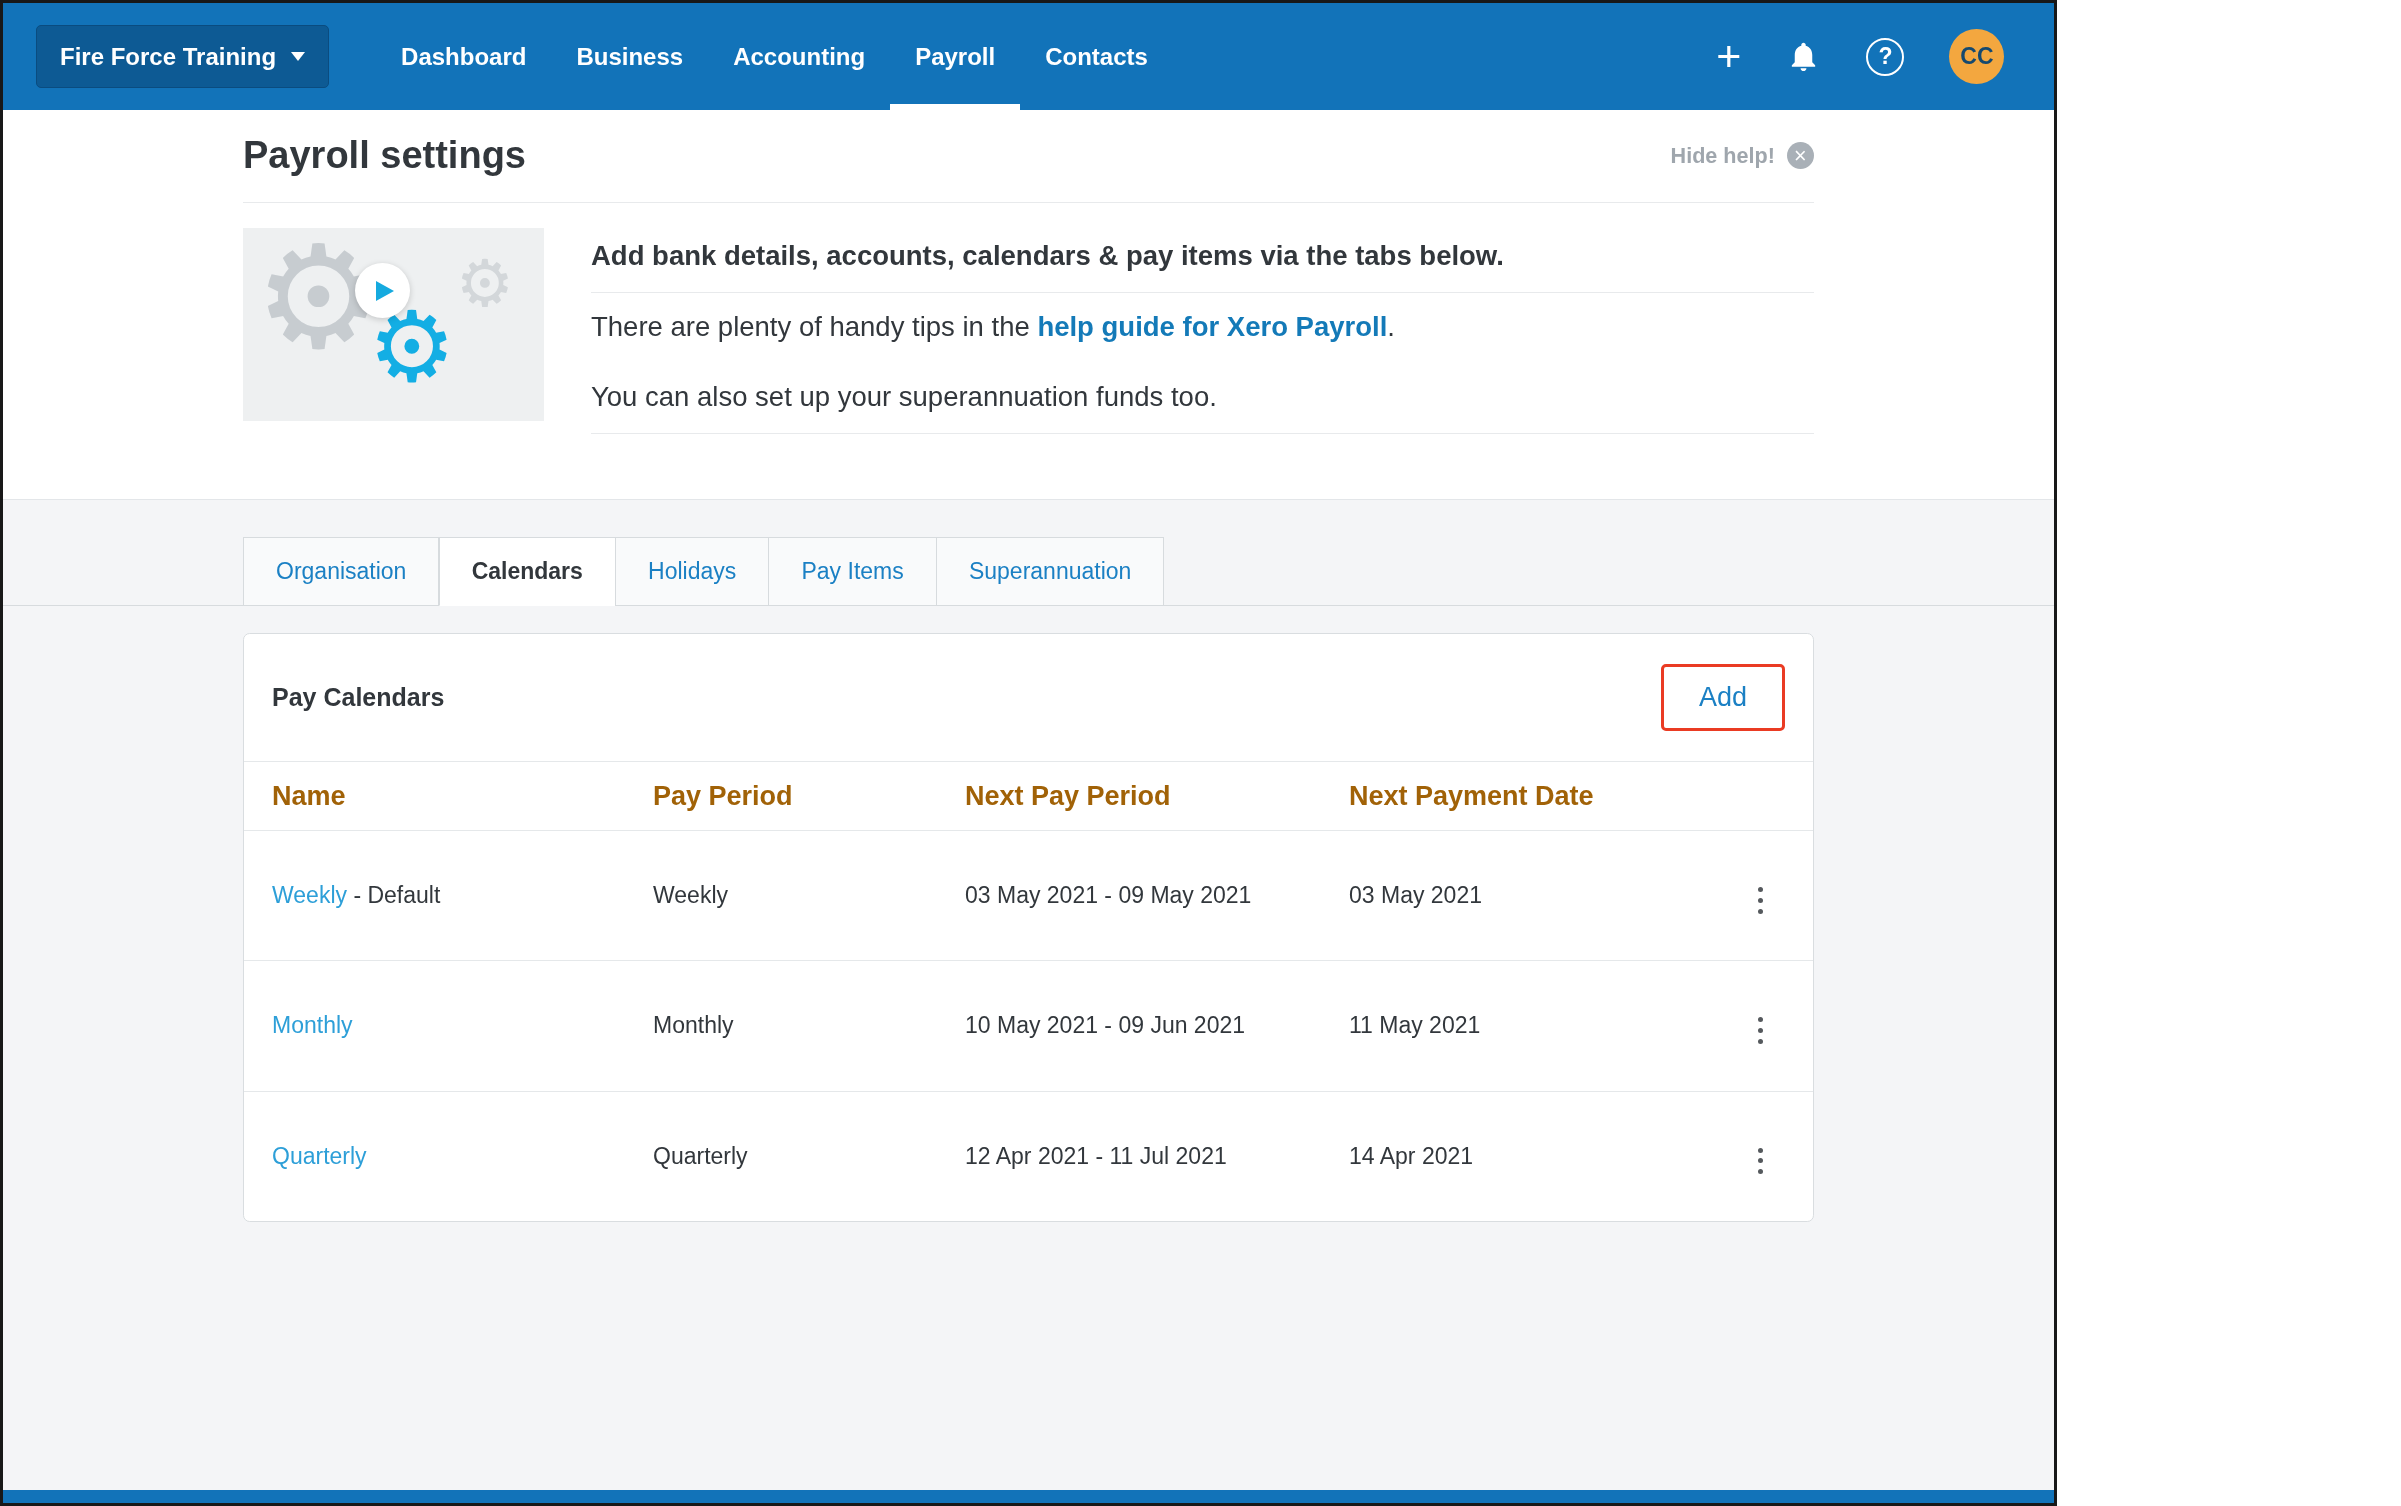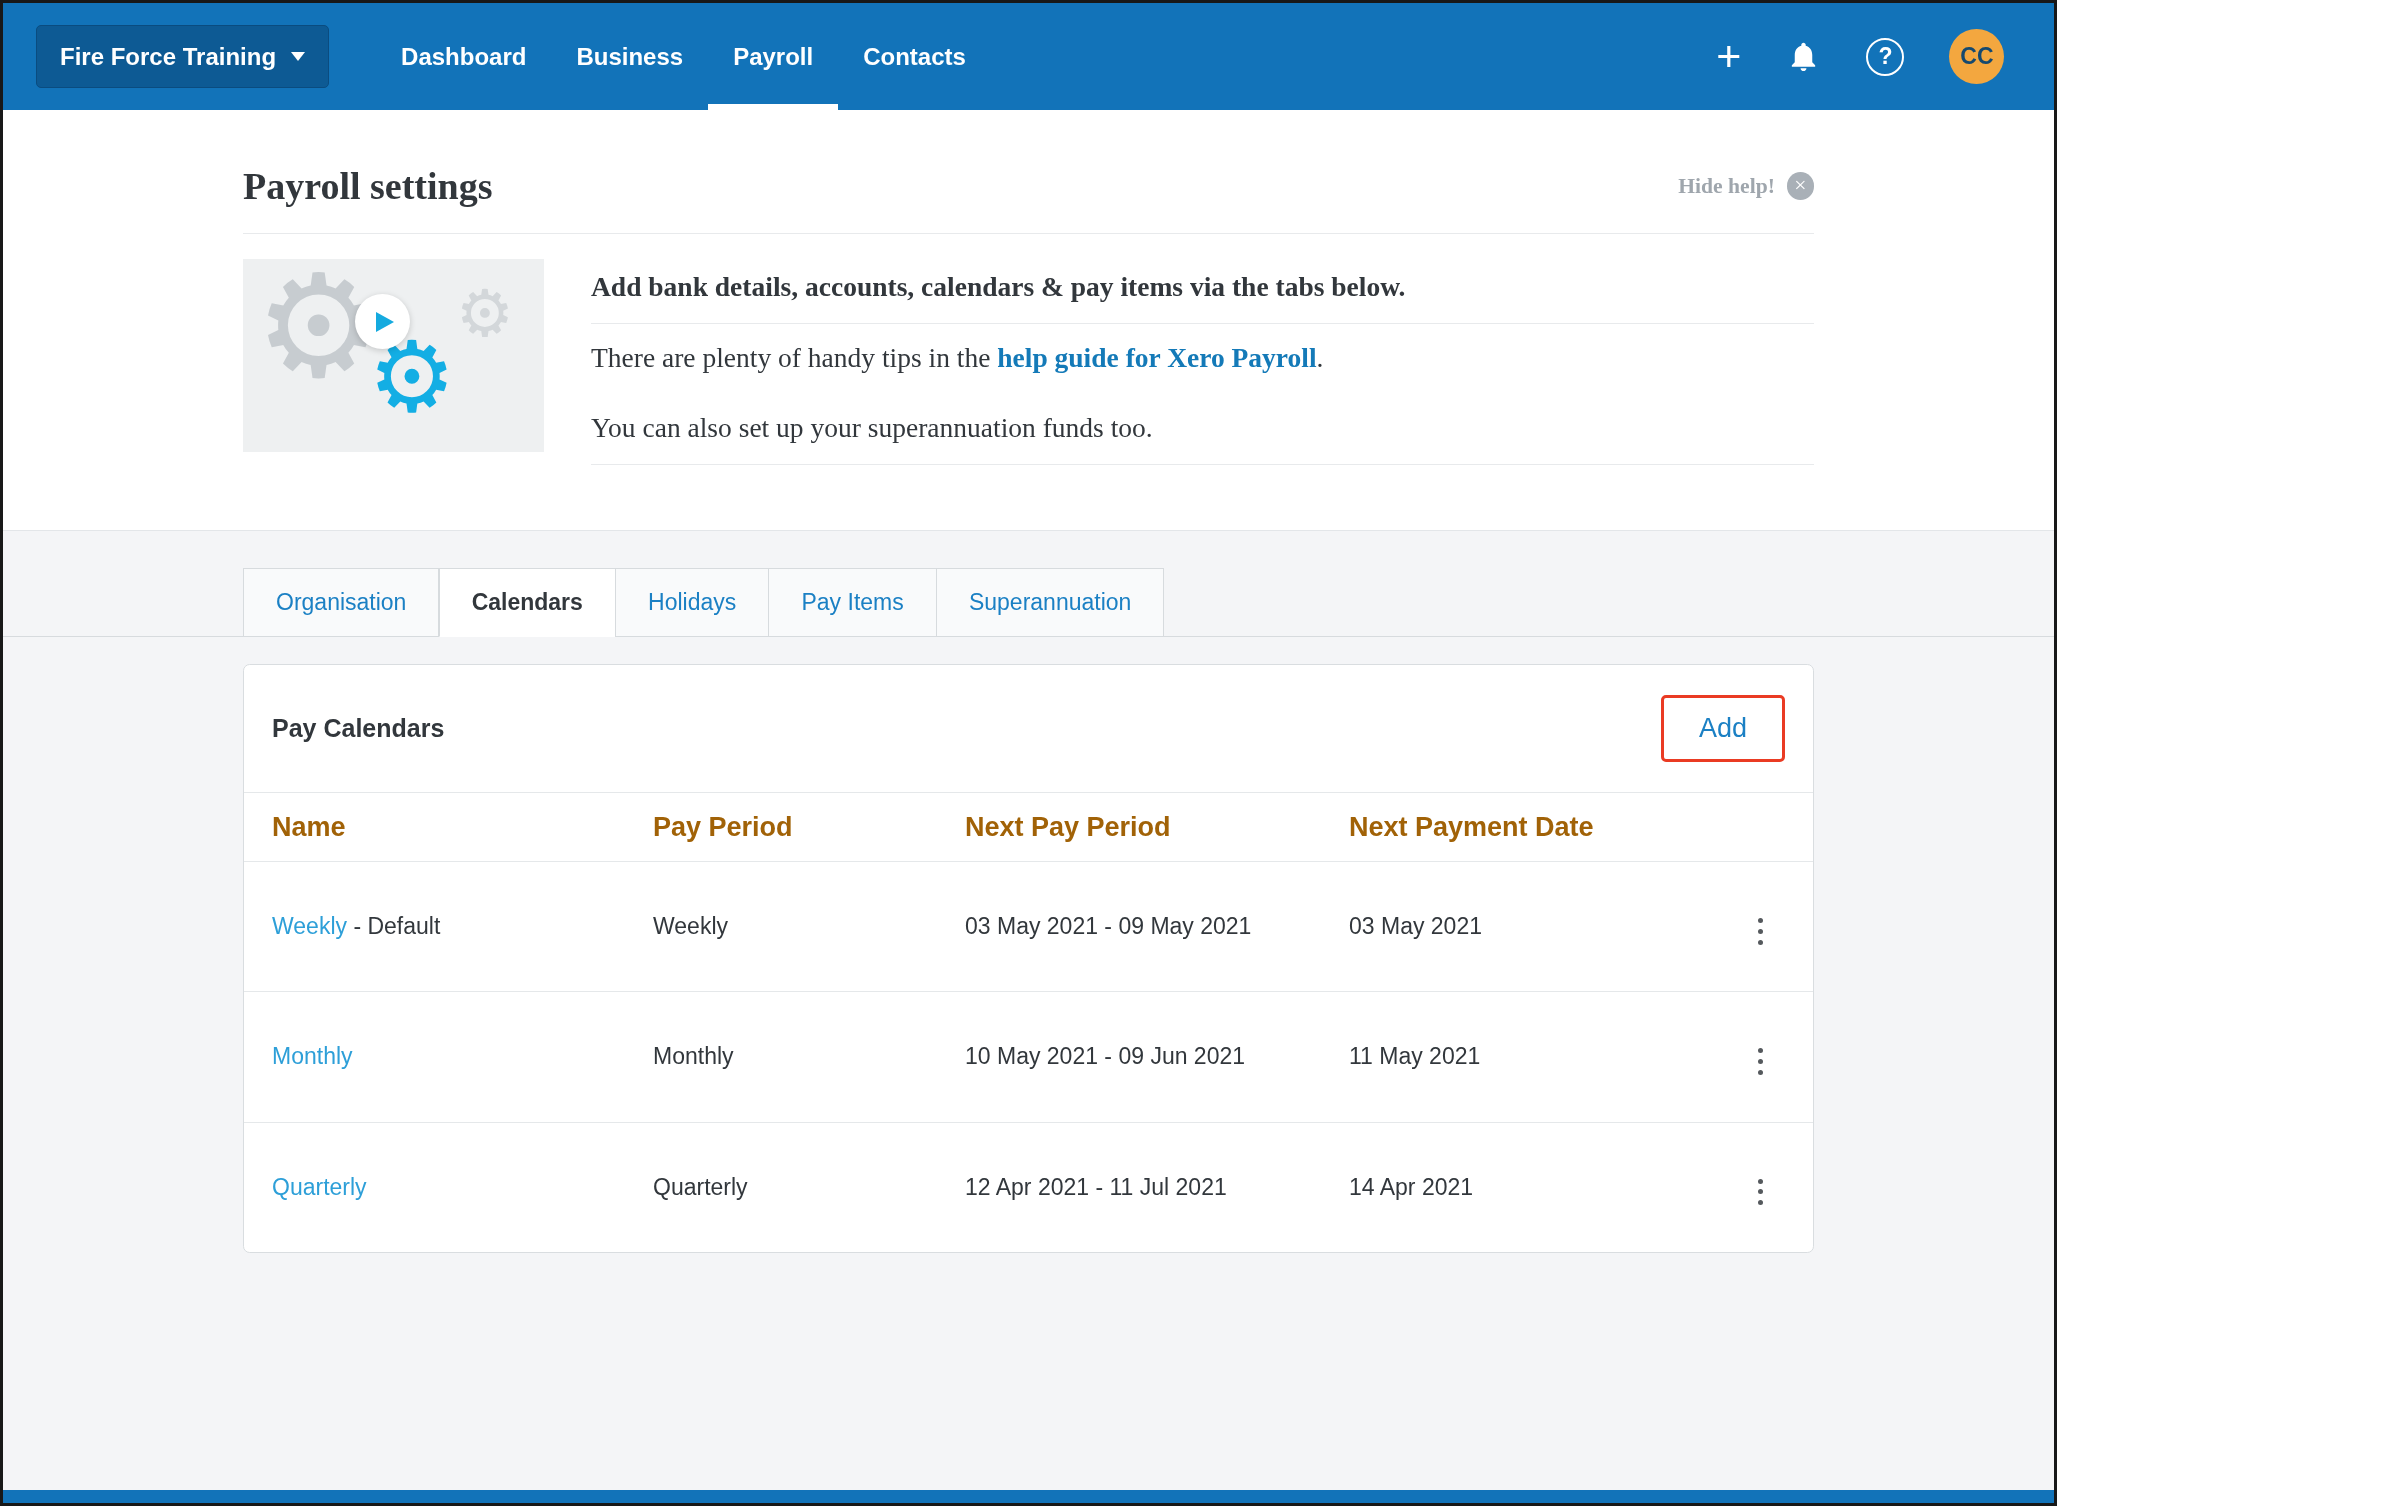--- a/index.html
+++ b/index.html
@@ -49,21 +49,21 @@
     width: 55px; height: 55px; border-radius: 50%;
     background: #f3a73f; color: #15496f;
     display: flex; align-items: center; justify-content: center;
     font-size: 23px; font-weight: 700; cursor: pointer;
   }
 
   
   .container { width: 1571px; margin: 0 auto; }
 
   
-  .white { background: #fff; padding: 54px 0 65px; font-family: Liberation Serif, serif; }
+  .white { background: #fff; padding: 24px 0 65px; }
   .title-row {
     display: flex; align-items: center; justify-content: space-between;
     padding-bottom: 25px; border-bottom: 0.8px solid #e8eaec;
   }
   h1 { font-size: 38px; font-weight: 700; color: #32373c; }
   .hide-help { display: flex; align-items: center; gap: 11.6px; cursor: pointer; }
   .hide-help-label { color: #9fa6ad; font-weight: 700; font-size: 21.6px; }
   .x-circle {
     width: 27.5px; height: 27.5px; border-radius: 50%; background: #a9b0b7;
     color: #fff; font-size: 21.6px; line-height: 1;
@@ -145,20 +145,21 @@
 <div class="frame">
 
   <header class="topbar">
     <button class="org-btn">
       <span>Fire Force Training</span>
       <span class="caret"></span>
     </button>
     <nav class="nav">
       <a class="nav-item">Dashboard</a>
       <a class="nav-item">Business</a>
+      <a class="nav-item">Accounting</a>
       <a class="nav-item active">Payroll</a>
       <a class="nav-item">Contacts</a>
     </nav>
     <div class="topbar-right">
       <button class="icon-btn">
         <span class="plus-glyph">+</span>
       </button>
       <button class="icon-btn">
         <svg width="35" height="35" viewBox="0 0 24 24" fill="#ffffff">
           <path d="M12 22c1.1 0 2-.9 2-2h-4c0 1.1.9 2 2 2zm6-6v-5c0-3.07-1.63-5.64-4.5-6.32V4c0-.83-.67-1.5-1.5-1.5S10.5 3.17 10.5 4v.68C7.64 5.36 6 7.92 6 11v5l-2 2v1h16v-1l-2-2z"></path>

